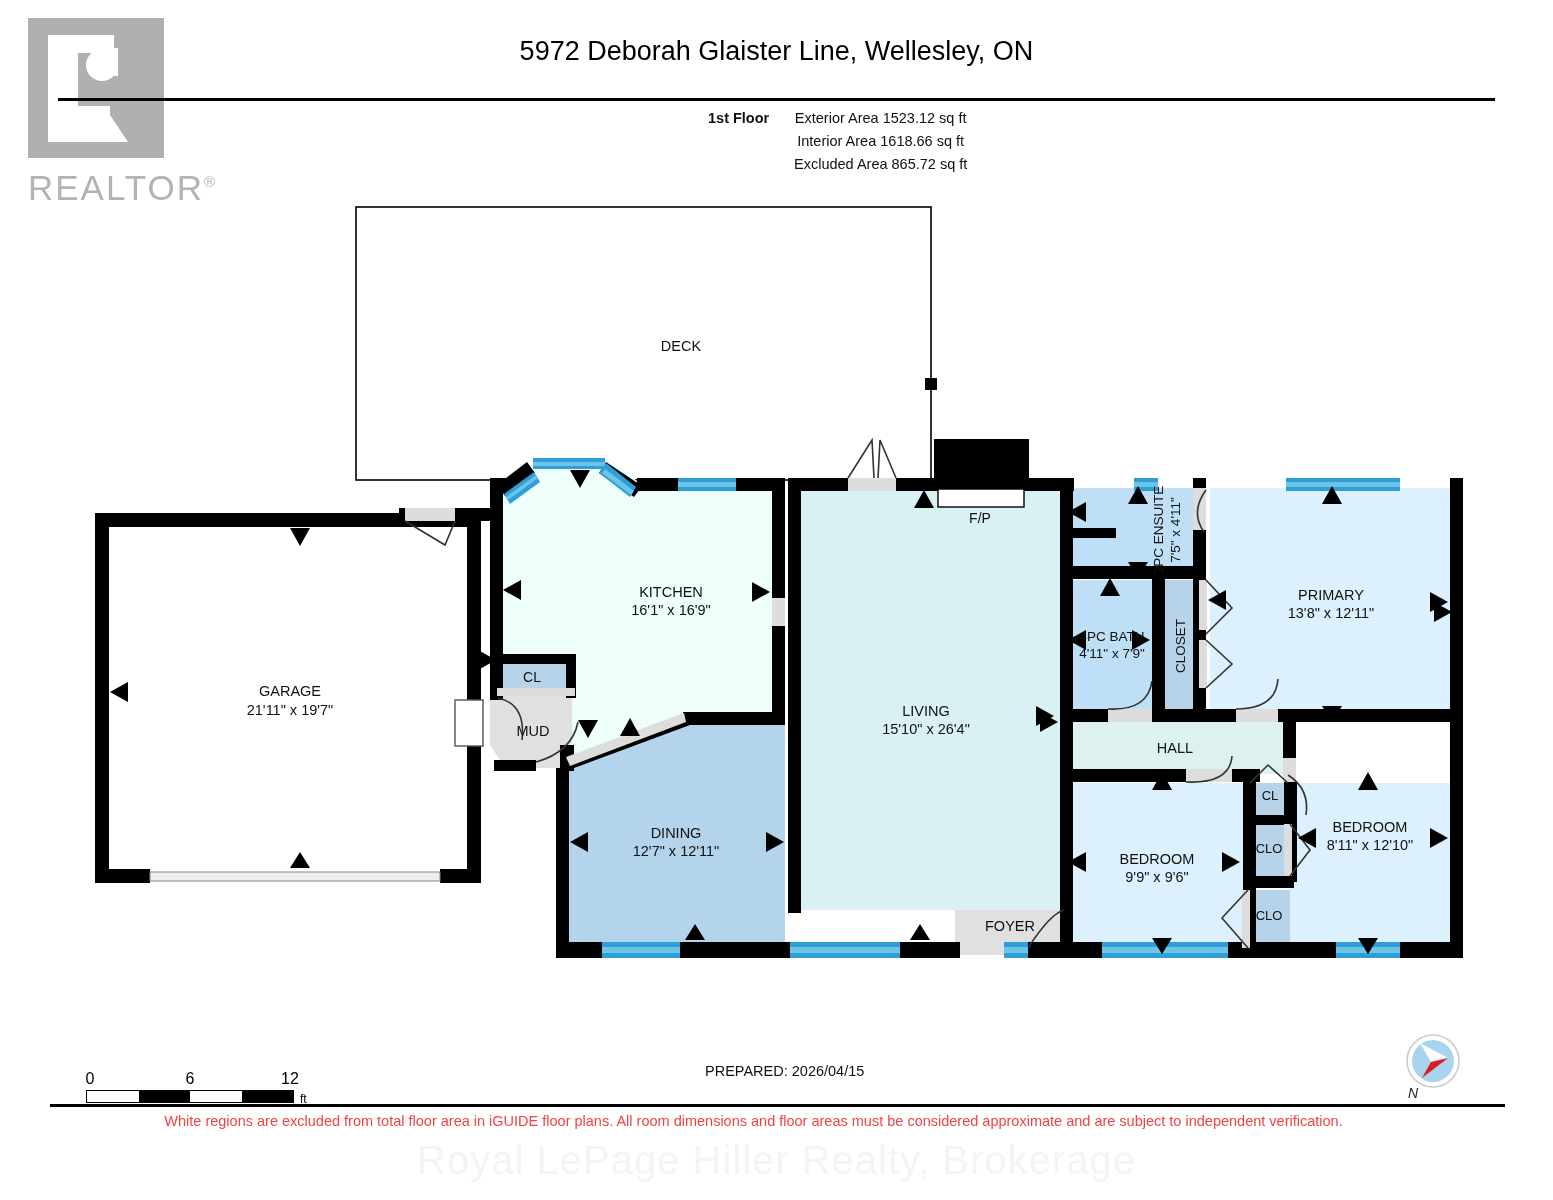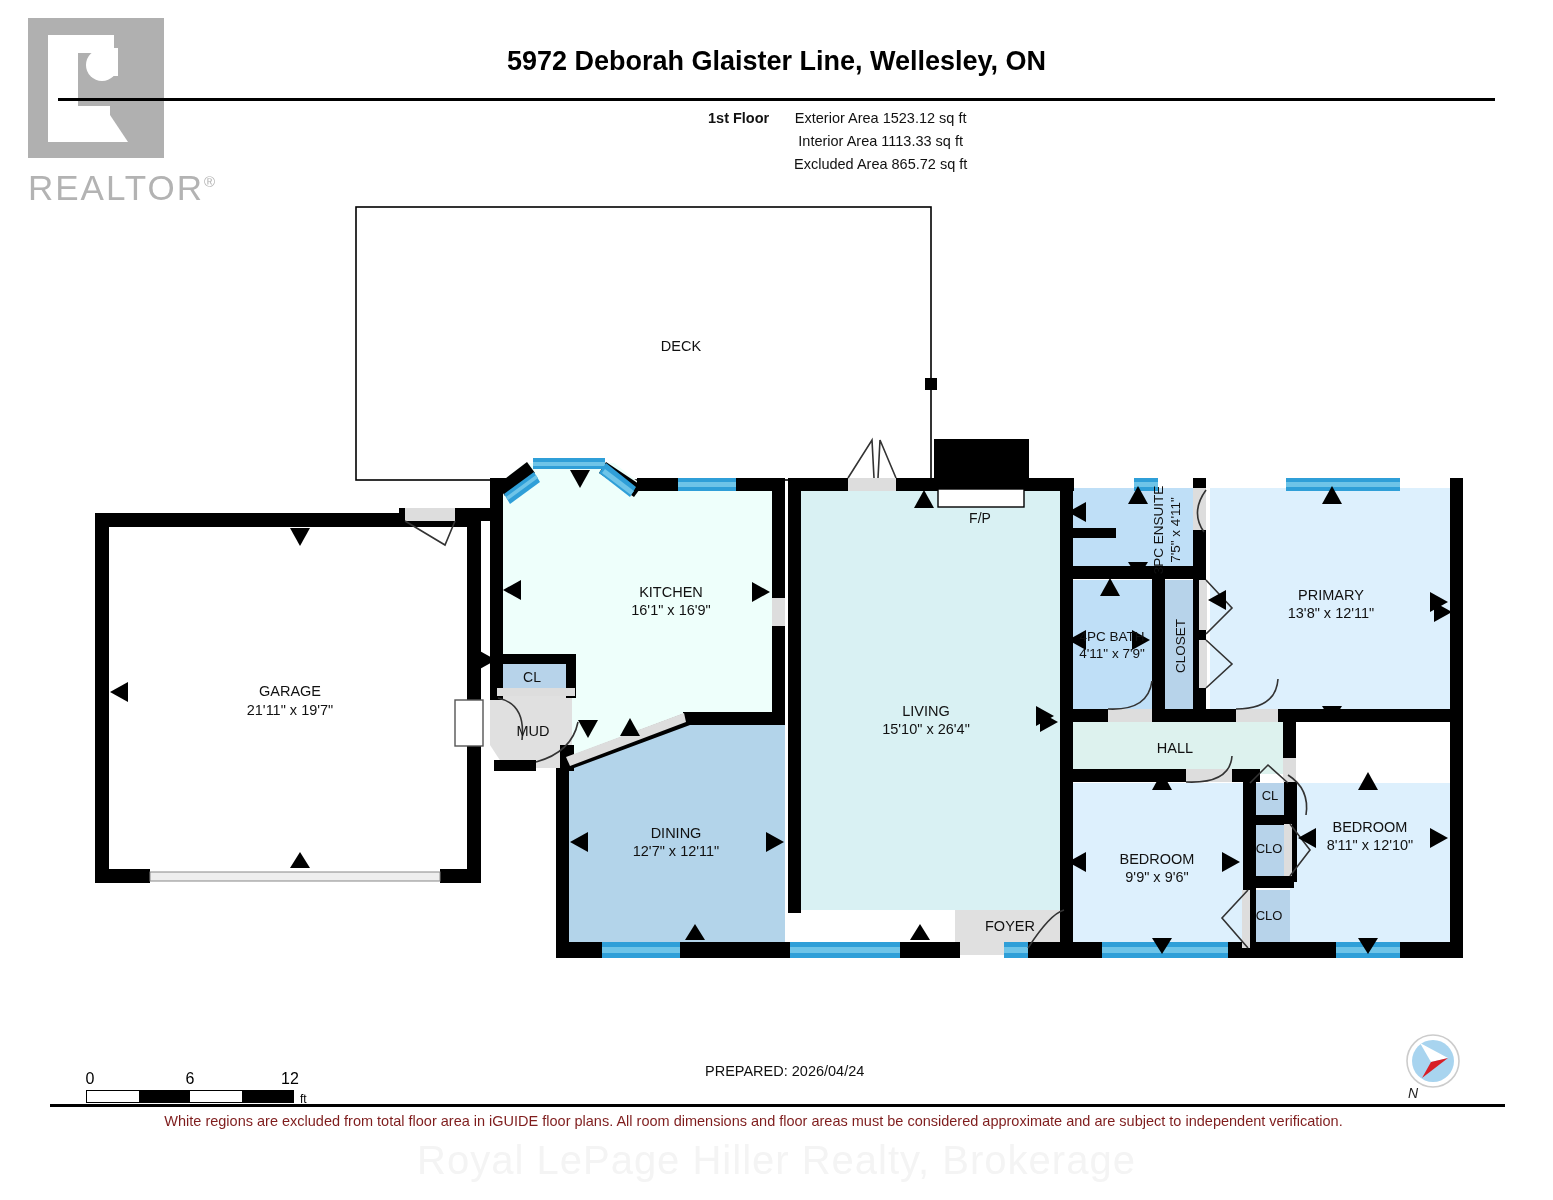--- a/index.html
+++ b/index.html
@@ -33,23 +33,23 @@
     position: absolute; left: 0; top: 150px;
     font-size: 35px; letter-spacing: 2px;
     color: #b3b3b3; font-weight: 400;
     white-space: nowrap;
   }
   #realtor-reg {
     font-size: 15px; vertical-align: super;
   }
 
   #title {
-    position: absolute; left: 0; top: 46px;
+    position: absolute; left: 0; top: 36px;
     width: 1553px; text-align: center;
-    font-size: 27px; font-weight: bold; color: #000;
+    font-size: 27px; font-weight: normal; color: #000;
   }
   #title-rule {
     position: absolute; left: 58px; top: 98px;
     width: 1437px; height: 0;
     border-top: 3px solid #000;
   }
 
   #floor-block {
     position: absolute; left: 708px; top: 110px;
     font-size: 14.5px; color: #111;
@@ -90,21 +90,21 @@
     position: absolute; left: 1408px; top: 1085px;
     font-size: 14px; color: #222; font-style: italic;
   }
 
   #footer-rule {
     position: absolute; left: 50px; top: 1104px;
     width: 1455px; height: 0; border-top: 3px solid #000;
   }
   #disclaimer {
     position: absolute; left: 0; top: 1113px; width: 1507px;
-    text-align: center; font-size: 14.5px; color: #7f1d1d;
+    text-align: center; font-size: 14.5px; color: #ef4444;
   }
   #watermark {
     position: absolute; left: 0; top: 1138px; width: 1553px;
     text-align: center;
     font-size: 40px; color: #f4f4f4; font-weight: 400;
     letter-spacing: 1px;
     white-space: nowrap;
   }
 </style>
 </head>
@@ -127,21 +127,21 @@
   </div>
 
   <div id="title">5972 Deborah Glaister Line, Wellesley, ON</div>
   <div id="title-rule"></div>
 
   <div id="floor-block">
     <div class="row">
       <div id="floor-label">1st Floor</div>
       <div id="floor-values">
         <div>Exterior Area 1523.12 sq ft</div>
-        <div>Interior Area 1113.33 sq ft</div>
+        <div>Interior Area 1618.66 sq ft</div>
         <div>Excluded Area 865.72 sq ft</div>
       </div>
     </div>
   </div>
 
   <svg id="plan" viewBox="0 0 1553 1200" xmlns="http://www.w3.org/2000/svg">
 
     <rect x="356" y="207" width="575" height="273" fill="#ffffff" stroke="#000" stroke-width="1.6"></rect>
 
     <rect x="95" y="513" width="386" height="370" fill="#ffffff"></rect>
@@ -429,21 +429,21 @@
     </div>
     <div id="scale-bar-graphic">
       <i style="background:#ffffff;"></i>
       <i style="background:#000000;"></i>
       <i style="background:#ffffff;"></i>
       <i style="background:#000000;"></i>
     </div>
     <div id="scale-unit">ft</div>
   </div>
 
-  <div id="prepared">PREPARED: 2026/04/24</div>
+  <div id="prepared">PREPARED: 2026/04/15</div>
 
   <svg id="compass" viewBox="0 0 58 58">
     <circle cx="29" cy="29" r="26" fill="#ffffff" stroke="#cccccc" stroke-width="1.6"></circle>
     <circle cx="29" cy="29" r="21" fill="#a8d4ef"></circle>
     <polygon points="16,11 44,26 27,30" fill="#ffffff"></polygon>
     <polygon points="44,26 18,46 27,30" fill="#d81f26"></polygon>
   </svg>
   <div id="compass-n">N</div>
 
   <div id="footer-rule"></div>

